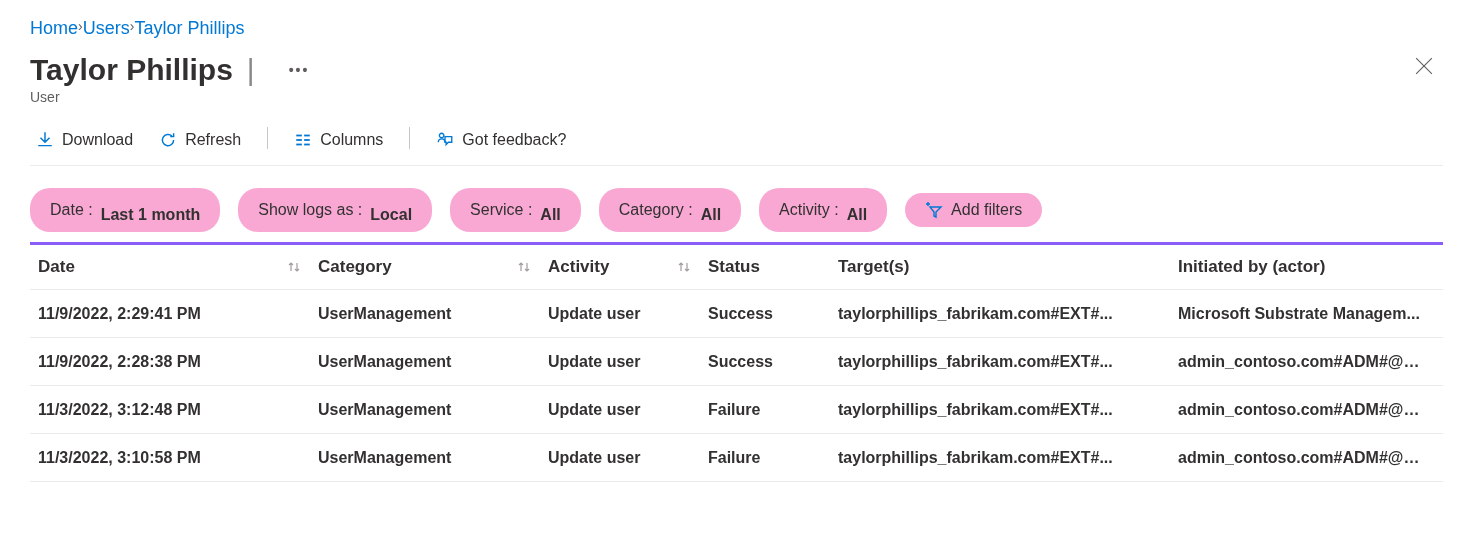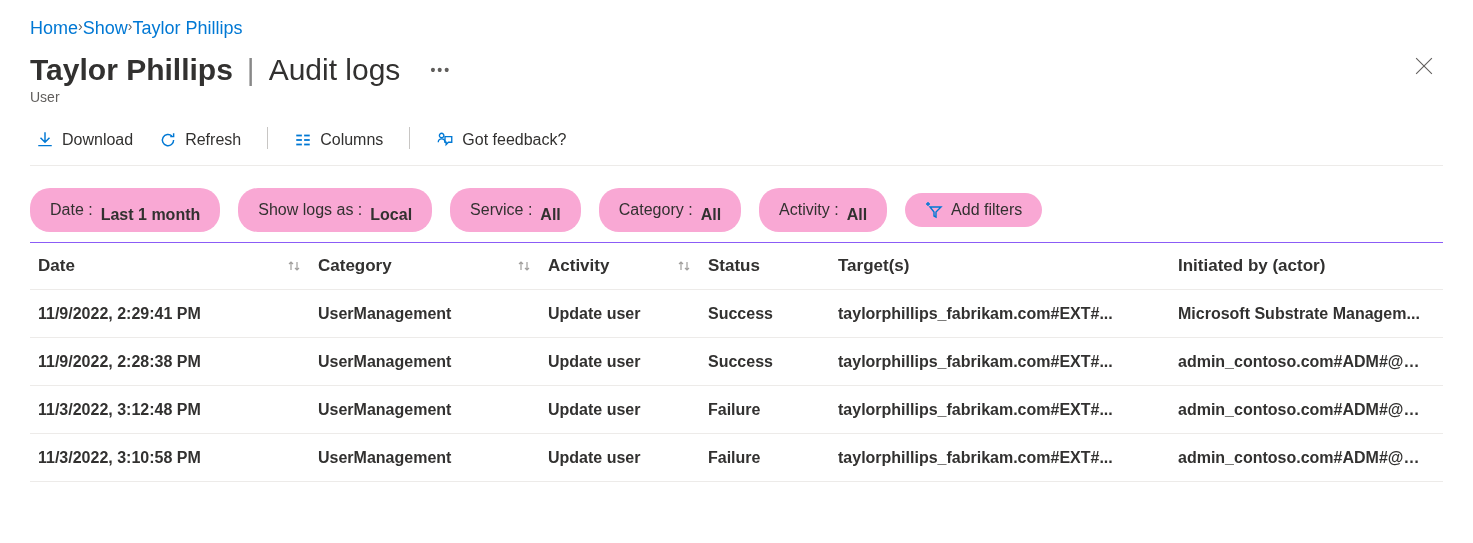--- a/index.html
+++ b/index.html
@@ -123,21 +123,21 @@
     display: grid;
     grid-template-columns: 280px 230px 160px 130px 340px 1fr;
     align-items: center;
     border-bottom: 1px solid #edebe9;
     padding: 0 8px;
   }
   .thead {
     font-weight: 600;
     font-size: 17px;
     height: 48px;
-    border-top: 1px solid #8b5cf6;
+    border-top: 3px solid #8b5cf6;
   }
   .th {
     display: flex;
     align-items: center;
     gap: 8px;
     cursor: pointer;
   }
   .th .sort {
     color: #a19f9d;
     display:inline-flex;
@@ -156,31 +156,30 @@
     text-overflow: ellipsis;
     padding-right: 12px;
   }
 </style>
 </head>
 <body>
 
 <nav class="breadcrumb">
   <a>Home</a>
   <span class="chev">›</span>
-  <a>Show</a>
+  <a>Users</a>
   <span class="chev">›</span>
   <a>Taylor Phillips</a>
 </nav>
 
 <div class="header-row">
   <div class="title-block">
     <div class="page-title">
       <span>Taylor Phillips</span>
       <span class="sep">|</span>
-      <span class="secondary">Audit logs</span>
       <span class="more-dots">•••</span>
     </div>
     <div class="subtitle">User</div>
   </div>
   <div class="close-x">
     <svg width="18" height="18" viewBox="0 0 16 16" fill="none" stroke="currentColor" stroke-width="1">
         <line x1="1" y1="1" x2="15" y2="15"></line>
         <line x1="15" y1="1" x2="1" y2="15"></line>
       </svg>
   </div>

